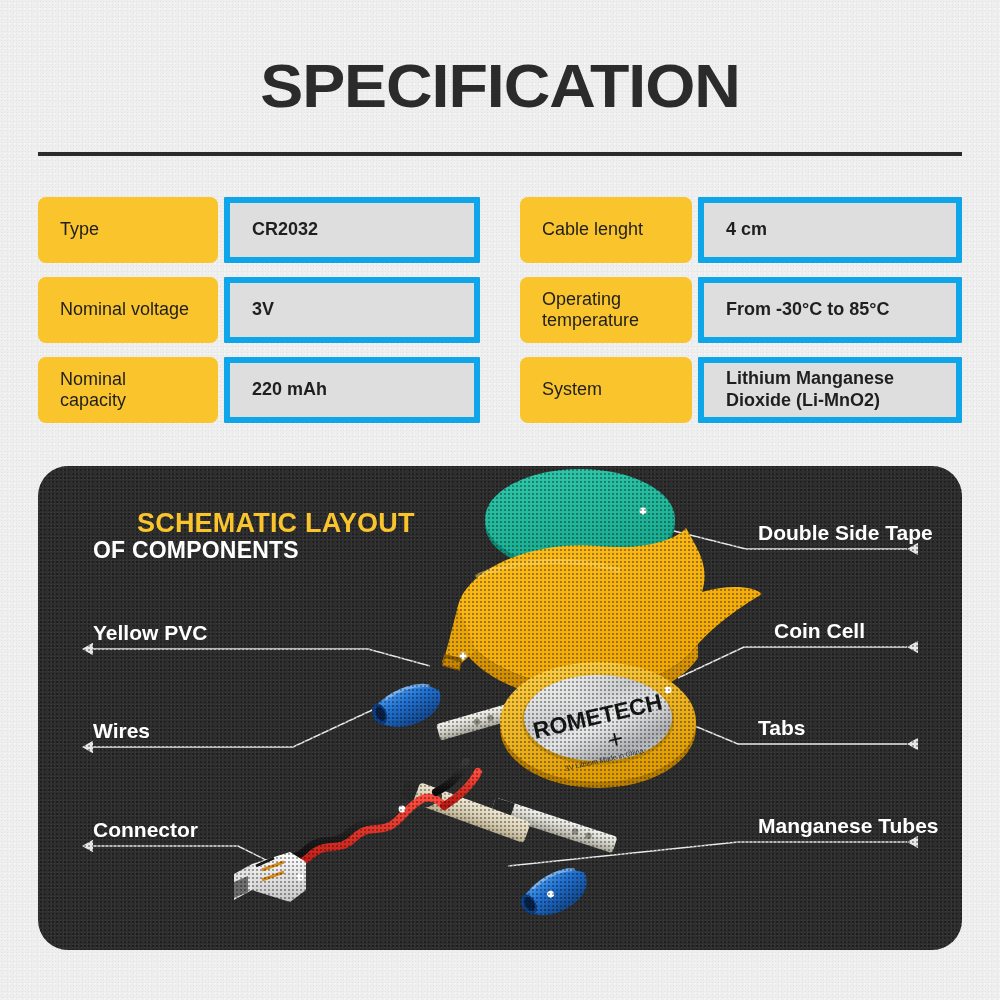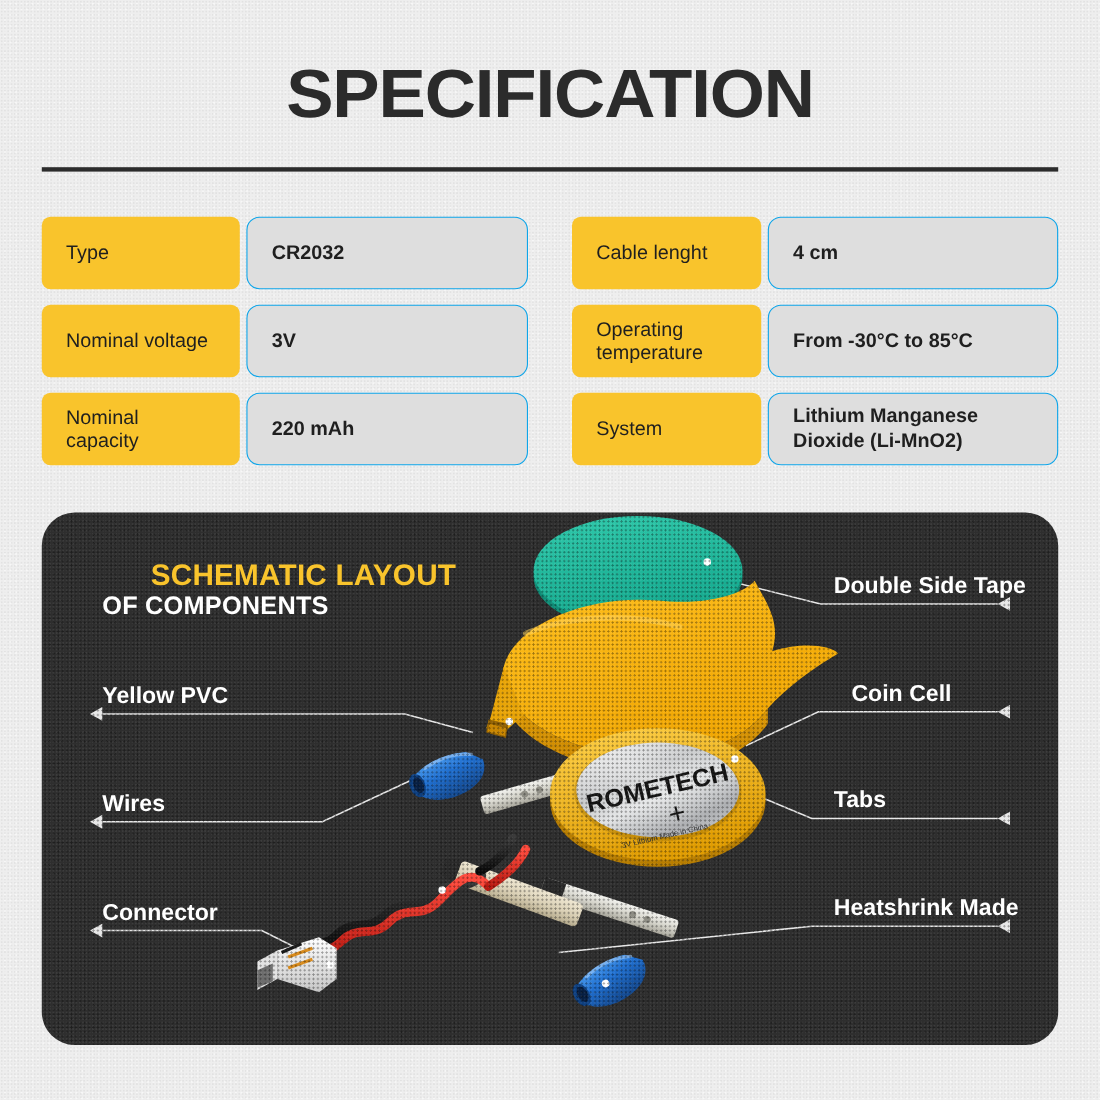--- a/index.html
+++ b/index.html
@@ -52,22 +52,22 @@
     border-radius:8px;
     display:flex; align-items:center;
     padding:0 22px;
     font-size:18px;
     color:#1f1f1f;
     line-height:1.18;
   }
   .spec-value{
     flex:1;
     background:#dedede;
-    border:1px solid #0ea5e9;
-    border-radius:12px;
+    border:6px solid #0ea5e9;
+    border-radius:1px;
     display:flex; align-items:center;
     padding:0 22px;
     font-size:18px;
     font-weight:bold;
     color:#1f1f1f;
     line-height:1.2;
   }
   .spec-col.right .spec-label{ width:172px; }
 
   
@@ -323,15 +323,15 @@
     <span class="l2">OF COMPONENTS</span>
   </div>
 
   <div class="callout" style="left:55px; top:155px;">Yellow PVC</div>
   <div class="callout" style="left:55px; top:253px;">Wires</div>
   <div class="callout" style="left:55px; top:352px;">Connector</div>
 
   <div class="callout" style="left:720px; top:55px;">Double Side Tape</div>
   <div class="callout" style="left:736px; top:153px;">Coin Cell</div>
   <div class="callout" style="left:720px; top:250px;">Tabs</div>
-  <div class="callout" style="left:720px; top:348px;">Heatshrink Made</div>
+  <div class="callout" style="left:720px; top:348px;">Manganese Tubes</div>
 
 </div>
 
 </body></html>

